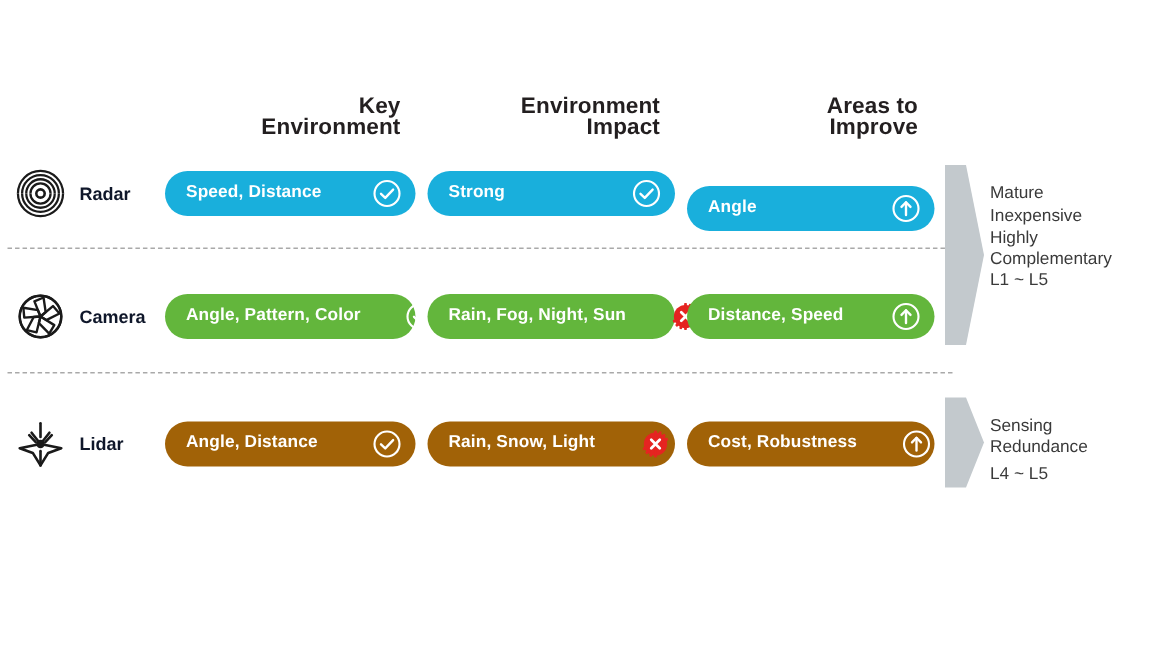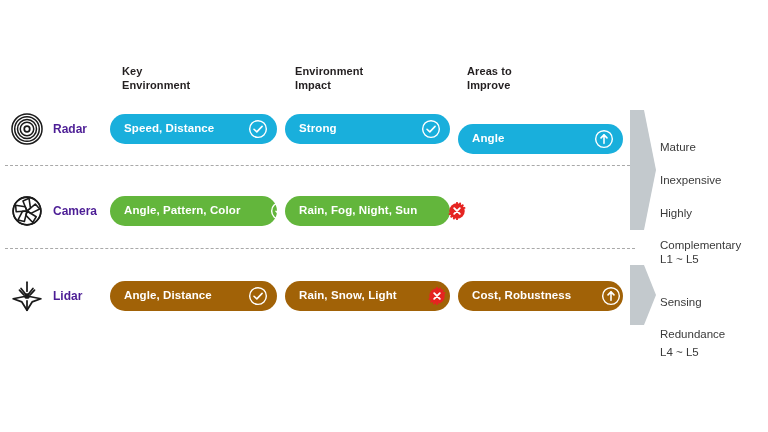--- a/index.html
+++ b/index.html
@@ -5,29 +5,29 @@
   html,body{margin:0;padding:0;}
   body{
     width:768px;height:432px;background:#ffffff;
     font-family:"Liberation Sans", sans-serif;
     color:#231f20;overflow:hidden;position:relative;
   }
   .stage{position:absolute;left:0;top:0;width:768px;height:432px;}
 
   
   .col-head{
-    position:absolute;text-align:left;
-    font-size:11px;font-weight:700;line-height:14px;
+    position:absolute;text-align:right;
+    font-size:15px;font-weight:700;line-height:14px;
     color:#231f20;letter-spacing:.1px;
   }
   .col-head .l{display:block;white-space:nowrap;}
 
   
   .rowlabel{position:absolute;display:flex;align-items:center;gap:7px;}
-  .rowlabel .nm{font-size:12px;font-weight:700;color:#4c1d95;white-space:nowrap;}
+  .rowlabel .nm{font-size:12px;font-weight:700;color:#0f172a;white-space:nowrap;}
   .ic{width:38px;height:38px;flex:0 0 38px;display:block;}
 
   
   .pill{
     position:absolute;height:30px;border-radius:15px;
     display:flex;align-items:center;
     box-sizing:border-box;padding:0 9px 0 14px;gap:24px;
   }
   .pill .txt{
     flex:1 1 auto;color:#ffffff;font-size:11.5px;font-weight:700;
@@ -43,21 +43,21 @@
   .dash{
     position:absolute;height:0;border-top:1.4px dashed #9b9b9b;
     opacity:.85;
   }
 
   
   .arrowshape{position:absolute;}
 
   
   .note{position:absolute;font-size:11.5px;line-height:15px;color:#3a3a3a;}
-  .note .ln{display:block;white-space:nowrap;margin-top:18px;}
+  .note .ln{display:block;white-space:nowrap;}
   .note .tight{line-height:14px;}
 </style>
 </head>
 <body>
 
 <div class="stage">
 
   <div class="col-head" style="left:122px;top:64px;width:145px;">
     <span class="l">Key</span>
     <span class="l">Environment</span>
@@ -149,20 +149,28 @@
           <rect x="10.9" y="1.2" width="2.2" height="21.6" rx="0.6" transform="rotate(0 12 12)"></rect>
           <rect x="10.9" y="1.2" width="2.2" height="21.6" rx="0.6" transform="rotate(22.5 12 12)"></rect>
           <rect x="10.9" y="1.2" width="2.2" height="21.6" rx="0.6" transform="rotate(45 12 12)"></rect>
           <rect x="10.9" y="1.2" width="2.2" height="21.6" rx="0.6" transform="rotate(67.5 12 12)"></rect>
         </g>
       </g>
       <path d="M8.6 8.6 L15.4 15.4 M15.4 8.6 L8.6 15.4" fill="none" stroke="#ffffff" stroke-width="2.2" stroke-linecap="round"></path>
     </svg>
   </div>
 
+  <div class="pill c-green" style="left:458px;top:196px;width:165px;">
+    <span class="txt">Distance, Speed</span>
+    <svg class="badge" viewBox="0 0 24 24">
+      <circle cx="12" cy="12" r="10" fill="none" stroke="#ffffff" stroke-width="1.7"></circle>
+      <path d="M12 17.2 L12 7.2" fill="none" stroke="#ffffff" stroke-width="1.9" stroke-linecap="round"></path>
+      <path d="M8.4 10.7 L12 7.0 L15.6 10.7" fill="none" stroke="#ffffff" stroke-width="1.9" stroke-linecap="round" stroke-linejoin="round"></path>
+    </svg>
+  </div>
 
   <div class="dash" style="left:5px;top:248px;width:630px;"></div>
 
   <div class="rowlabel" style="left:8px;top:277px;">
     <svg class="ic" viewBox="0 0 48 48">
       <g fill="none" stroke="#1a1a1a" stroke-width="2.2" stroke-linejoin="round" stroke-linecap="round">
         <path d="M24 6.5 L24 18"></path>
         <path d="M24 42 L24 30"></path>
         <path d="M14.5 16.5 L20 22.5"></path>
         <path d="M33.5 16.5 L28 22.5"></path>

